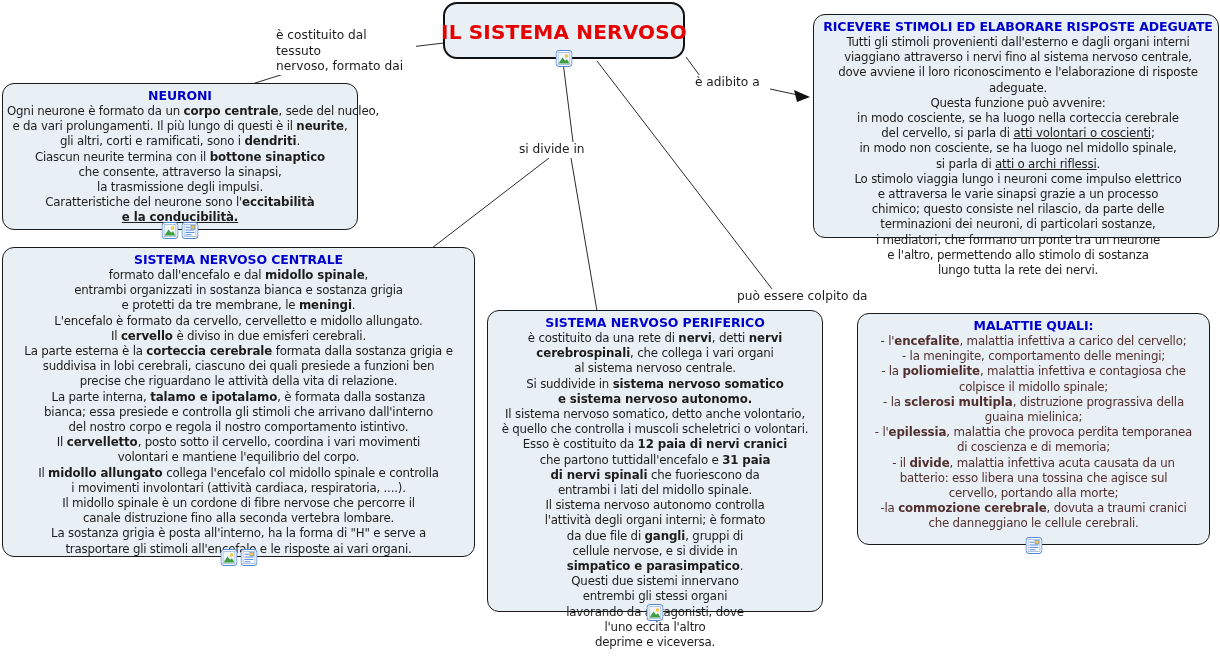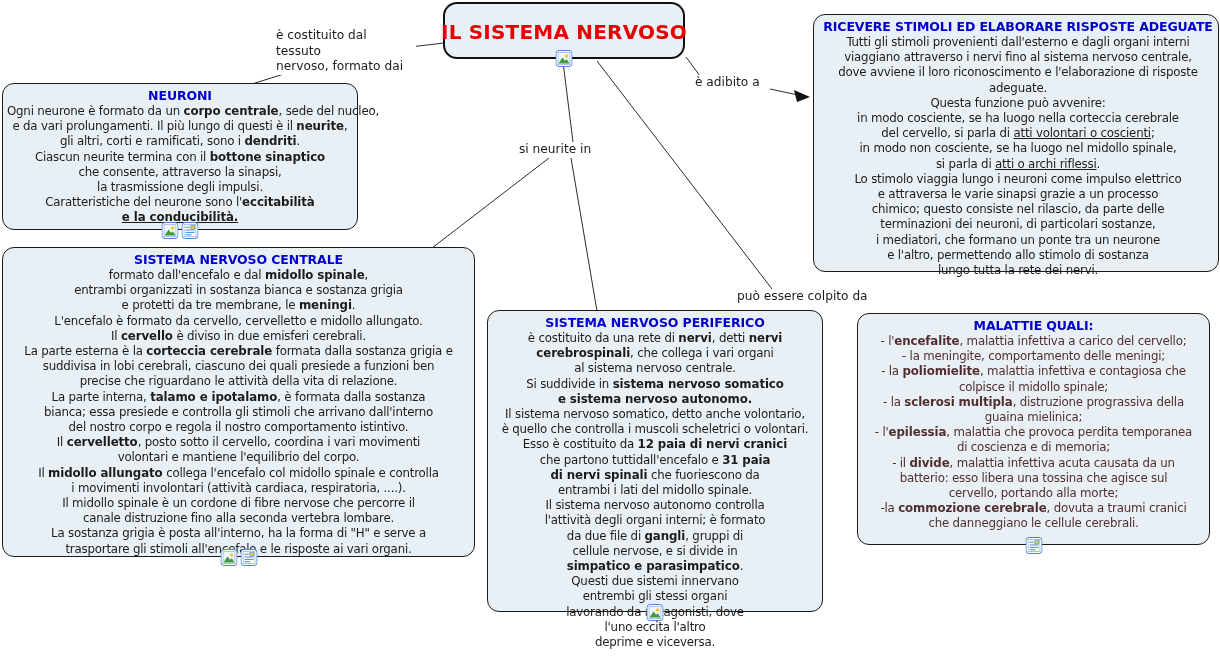--- a/index.html
+++ b/index.html
@@ -68,21 +68,21 @@
             <rect x="2.6" y="2.6" width="11.8" height="11.8" fill="#eef6fc" stroke="#9db6d8" stroke-width="0.8"></rect>
             <circle cx="11" cy="6" r="1.8" fill="#f6c63c"></circle>
             <polygon points="3,13.4 7,7.6 9.6,10.8 11.4,9.2 14,13.4" fill="#3f9c40"></polygon>
           </svg></span>
       </span>
   </div>
 
   <div class="link-label" style="left:274px;top:28px;width:138px;">è costituito dal tessuto
 nervoso, formato dai</div>
   <div class="link-label" style="left:693px;top:75px;">è adibito a</div>
-  <div class="link-label" style="left:517px;top:142px;">si neurite in</div>
+  <div class="link-label" style="left:517px;top:142px;">si divide in</div>
   <div class="link-label" style="left:735px;top:289px;">può essere colpito da</div>
 
   <div class="node" style="left:2px;top:83px;width:356px;height:147px;">
     <div class="bt">NEURONI</div>
     <div>
         <div class="tl">Ogni neurone è formato da un <b>corpo centrale</b>, sede del nucleo,</div>
         <div class="tl">e da vari prolungamenti. Il più lungo di questi è il <b>neurite</b>,</div>
         <div class="tl">gli altri, corti e ramificati, sono i <b>dendriti</b>.</div>
         <div class="tl">Ciascun neurite termina con il <b>bottone sinaptico</b></div>
         <div class="tl">che consente, attraverso la sinapsi,</div>
@@ -102,21 +102,21 @@
             <rect x="2.6" y="2.6" width="11.8" height="11.8" fill="#ffffff" stroke="#9db6d8" stroke-width="0.8"></rect>
             <rect x="9.4" y="3.6" width="4" height="3.4" fill="#f6c63c" stroke="#4f86d6" stroke-width="0.6"></rect>
             <line x1="4" y1="5.2" x2="8.4" y2="5.2" stroke="#4f86d6" stroke-width="1"></line>
             <line x1="4" y1="8" x2="13" y2="8" stroke="#4f86d6" stroke-width="1"></line>
             <line x1="4" y1="10.4" x2="13" y2="10.4" stroke="#4f86d6" stroke-width="1"></line>
             <line x1="4" y1="12.8" x2="10" y2="12.8" stroke="#4f86d6" stroke-width="1"></line>
           </svg></span>
       </span>
   </div>
 
-  <div class="node" style="left:813px;top:14px;width:406px;height:258px;padding-left:8px;">
+  <div class="node" style="left:813px;top:14px;width:406px;height:224px;padding-left:8px;">
     <div class="bt">RICEVERE STIMOLI ED ELABORARE RISPOSTE ADEGUATE</div>
     <div>
         <div class="tl">Tutti gli stimoli provenienti dall'esterno e dagli organi interni</div>
         <div class="tl">viaggiano attraverso i nervi fino al sistema nervoso centrale,</div>
         <div class="tl">dove avviene il loro riconoscimento e l'elaborazione di risposte</div>
         <div class="tl">adeguate.</div>
         <div class="tl">Questa funzione può avvenire:</div>
         <div class="tl">in modo cosciente, se ha luogo nella corteccia cerebrale</div>
         <div class="tl">del cervello, si parla di <u>atti volontari o coscienti</u>;</div>
         <div class="tl">in modo non cosciente, se ha luogo nel midollo spinale,</div>

